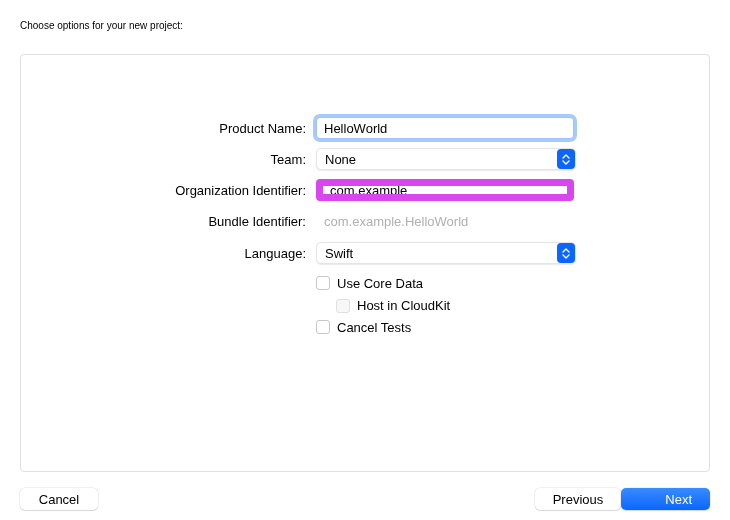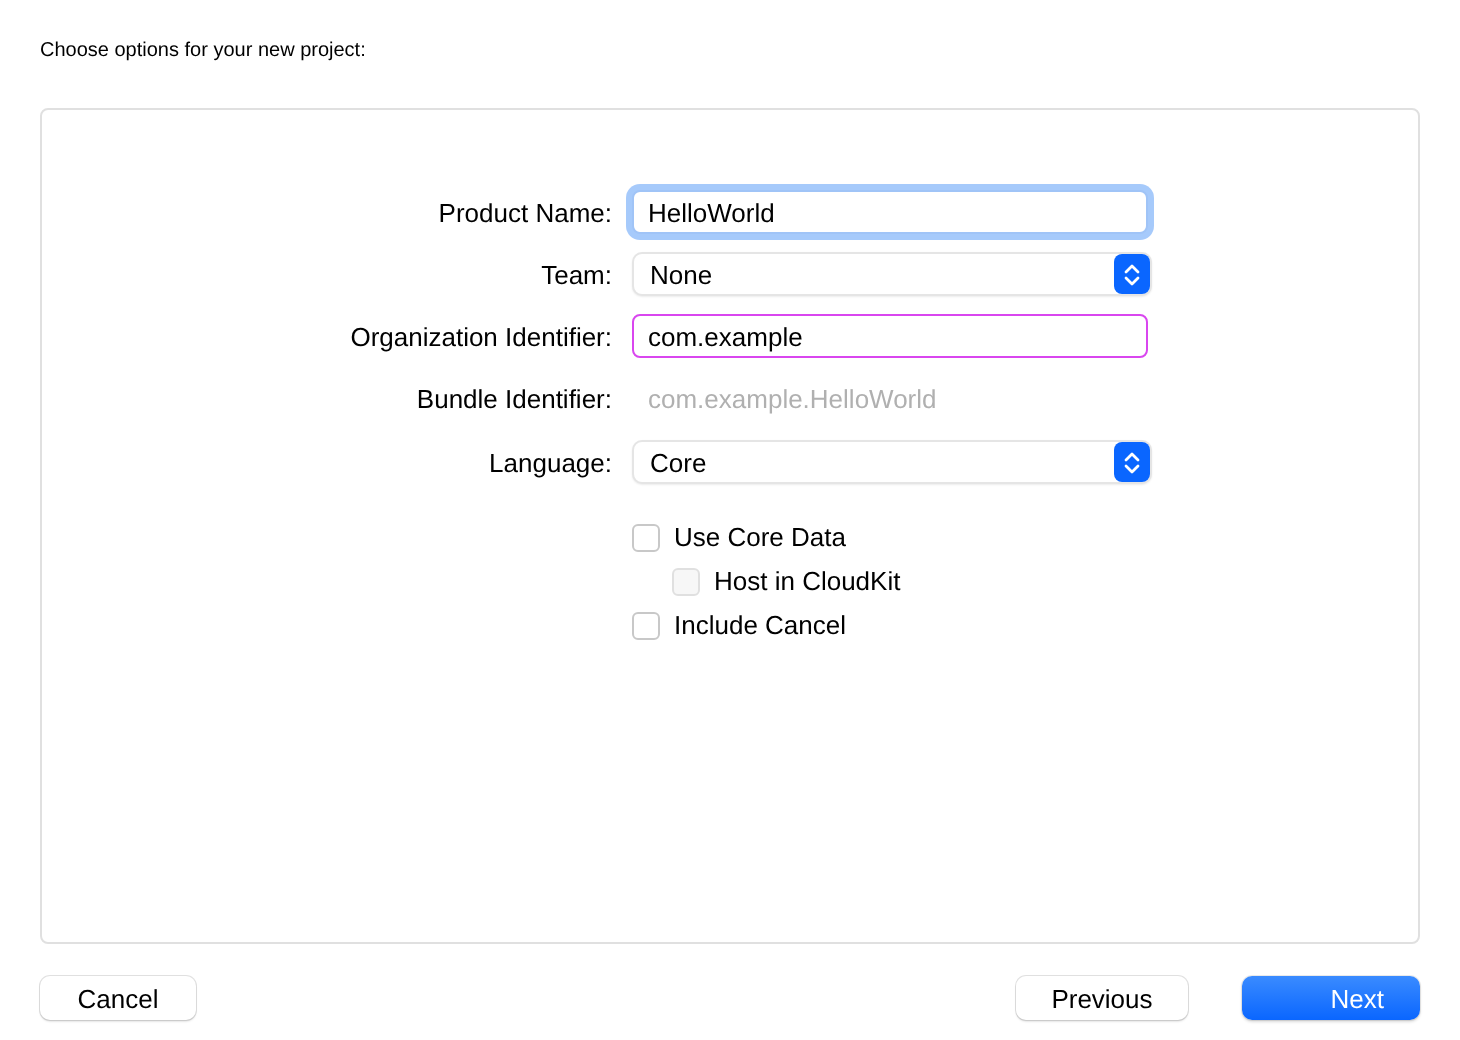--- a/index.html
+++ b/index.html
@@ -19,21 +19,21 @@
     .dialog-title {
       font-size: 10px;
       font-weight: 400;
       margin-bottom: 8px;
       color: #000;
     }
     .main-panel {
       border: 1px solid #e0e0e0;
       border-radius: 4px;
       height: 418px;
-      padding-top: 36px;
+      padding-top: 58px;
       position: relative;
       margin-top: 23px;
     }
     .form-row {
       display: flex;
       align-items: center;
       height: 30px;
       margin-bottom: 0;
     }
     .form-label {
@@ -44,21 +44,21 @@
       color: #000;
     }
     .form-control-area {
       width: 260px;
       display: flex;
       align-items: center;
     }
     .text-input {
       width: 258px;
       height: 22px;
-      border: 1px solid #d946ef;
+      border: 7px solid #d946ef;
       border-radius: 4px;
       padding: 2px 7px;
       font-size: 13px;
       background: #fff;
       outline: none;
     }
     .text-input.focused {
       border: 1px solid #a0c4f7;
       box-shadow: 0 0 0 3px rgba(0, 103, 244, 0.35);
     }
@@ -97,21 +97,21 @@
       display: block;
     }
     .readonly-value {
       width: 258px;
       font-size: 13px;
       color: #b0b0b0;
       padding-left: 8px;
     }
     .checkbox-row {
       display: flex;
-      align-items: flex-end;
+      align-items: flex-start;
       height: 22px;
     }
     .checkbox-pad {
       width: 295px;
     }
     .checkbox {
       width: 14px;
       height: 14px;
       border: 1px solid #c8c8c8;
       border-radius: 3px;
@@ -132,21 +132,21 @@
     .indented {
       margin-left: 20px;
     }
     .button-bar {
       display: flex;
       justify-content: space-between;
       padding-top: 16px;
     }
     .button-bar .right-group {
       display: flex;
-      gap: 27px;
+      gap: 0;
     }
     .btn {
       height: 22px;
       min-width: 78px;
       padding: 0 18px;
       font-size: 13px;
       border-radius: 5px;
       border: none;
       background: #fff;
       box-shadow: 0 0 0 0.5px rgba(0,0,0,0.12), 0 1px 1px rgba(0,0,0,0.1);
@@ -220,21 +220,21 @@
   <div class="gap1"></div>
 
 
   <div class="gap1"></div>
 
   <div class="form-row">
     <div class="form-label">Language:</div>
     <div class="form-control-area">
       <div class="select-wrap">
         <div class="select-box">
-            <span>Core</span>
+            <span>Swift</span>
           </div>
         <div class="select-caret">
           <svg width="8" height="5" viewBox="0 0 8 5">
               <path d="M1 4 L4 1 L7 4" stroke="#fff" stroke-width="1.4" fill="none" stroke-linecap="round" stroke-linejoin="round"></path>
             </svg>
           <svg width="8" height="5" viewBox="0 0 8 5">
               <path d="M1 1 L4 4 L7 1" stroke="#fff" stroke-width="1.4" fill="none" stroke-linecap="round" stroke-linejoin="round"></path>
             </svg>
         </div>
       </div>
@@ -253,21 +253,21 @@
     <div class="checkbox-pad"></div>
     <div class="indented" style="display:flex;align-items:center;">
       <div class="checkbox disabled"></div>
       <div class="checkbox-label disabled">Host in CloudKit</div>
     </div>
   </div>
 
   <div class="checkbox-row">
     <div class="checkbox-pad"></div>
     <div class="checkbox"></div>
-    <div class="checkbox-label">Include Cancel</div>
+    <div class="checkbox-label">Cancel Tests</div>
   </div>
 
 </div>
 
 <div class="button-bar">
   <button class="btn">Cancel</button>
   <div class="right-group">
     <button class="btn">Previous</button>
     <button class="btn btn-primary">Next</button>
   </div>

